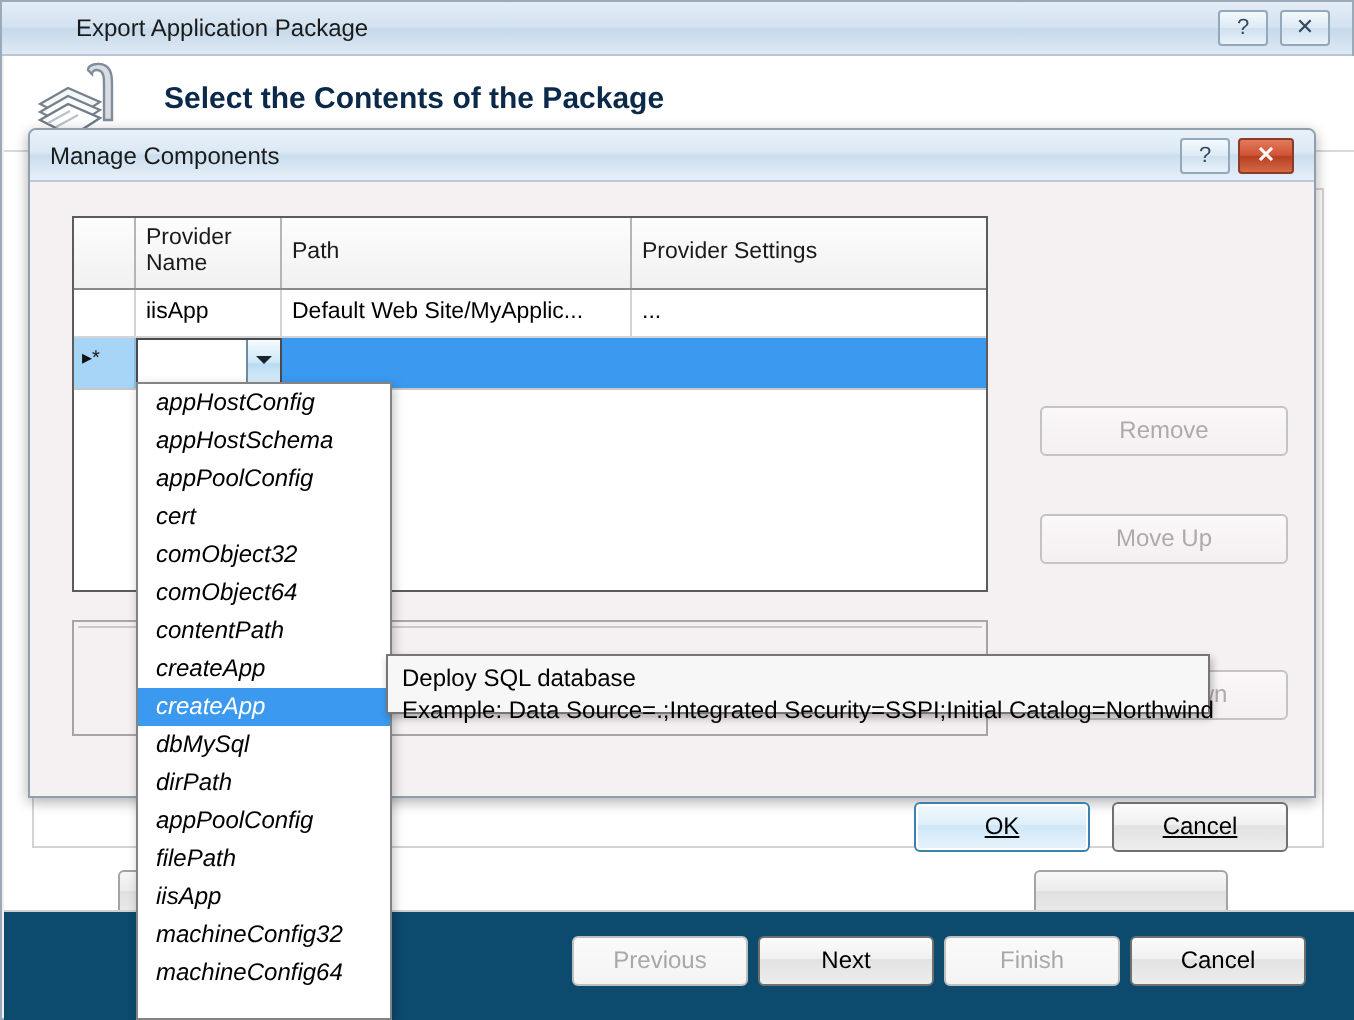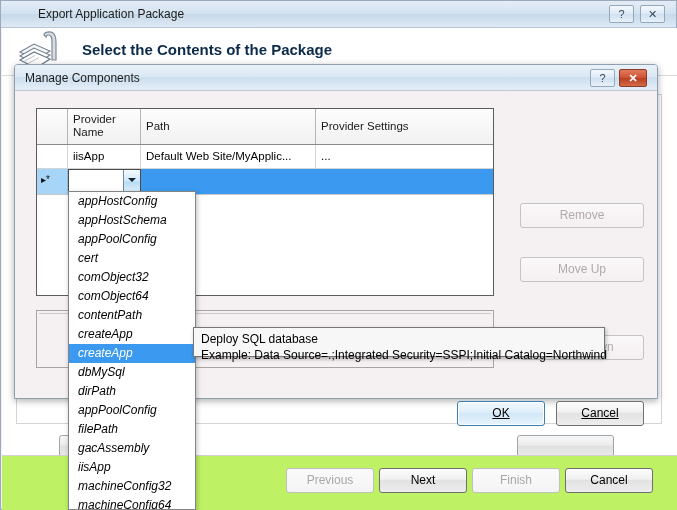--- a/index.html
+++ b/index.html
@@ -108,21 +108,21 @@
     background: linear-gradient(to bottom, #f7f7f7 0%, #ececec 45%, #e0e0e0 46%, #eaeaea 100%);
     box-sizing: border-box;
   }
   #peek-btn-left  { left: 58px;  top: 434px; width: 97px; }
   #peek-btn-right { left: 516px; top: 434px; width: 97px; }
 
   #outer-footer {
     position: absolute;
     left: 1px; top: 454px;
     width: 675px; height: 55px;
-    background: #bef264;
+    background: #0c4a6e;
     border-top: 1px solid #d5cfd1;
     box-sizing: border-box;
   }
   .wiz-btn {
     position: absolute;
     top: 12px;
     width: 88px; height: 25px;
     border: 1px solid #707070;
     border-radius: 3px;
     background: linear-gradient(to bottom, #fcfcfc 0%, #f0f0f0 45%, #e2e2e2 47%, #ededed 100%);
@@ -472,21 +472,20 @@
     <div class="dd-item">cert</div>
     <div class="dd-item">comObject32</div>
     <div class="dd-item">comObject64</div>
     <div class="dd-item">contentPath</div>
     <div class="dd-item">createApp</div>
     <div class="dd-item selected">createApp</div>
     <div class="dd-item">dbMySql</div>
     <div class="dd-item">dirPath</div>
     <div class="dd-item">appPoolConfig</div>
     <div class="dd-item">filePath</div>
-    <div class="dd-item">gacAssembly</div>
     <div class="dd-item">iisApp</div>
     <div class="dd-item">machineConfig32</div>
     <div class="dd-item">machineConfig64</div>
   </div>
 
 <div id="tooltip">
   <div id="tooltip-title">Deploy SQL database</div>
   <div id="tooltip-example">Example: Data Source=.;Integrated Security=SSPI;Initial Catalog=Northwind</div>
 </div>
 

